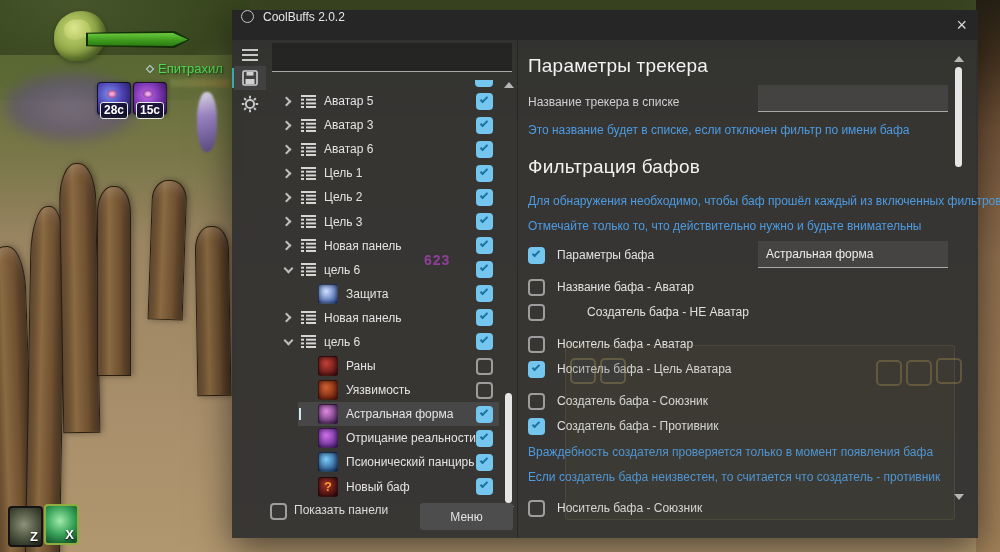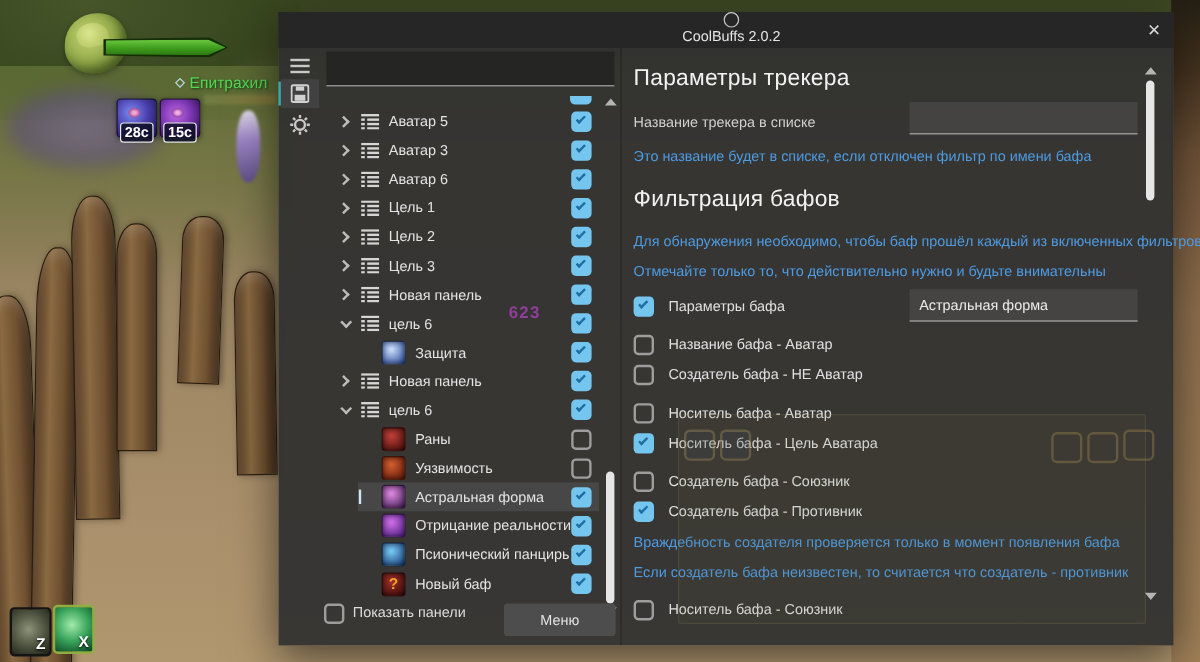--- a/index.html
+++ b/index.html
@@ -56,21 +56,21 @@
     border:1px solid #e8e8e8;border-radius:3px;color:#fff;font-weight:bold;font-size:12px;padding:0 3px;line-height:15px;white-space:nowrap;}
   .skill{position:absolute;width:35px;height:41px;border-radius:4px;}
   .skillZ{left:8px;top:506px;background:radial-gradient(circle at 45% 45%,#8d9279 0%,#565c47 45%,#21261a 95%);border:2px solid #141414;}
   .skillX{left:44px;top:504px;background:radial-gradient(circle at 45% 40%,#a2eaaa 0%,#3aa55c 48%,#0d4a25 95%);border:2px solid #8fae3f;}
   .skill .key{position:absolute;right:3px;bottom:1px;color:#fff;font-weight:bold;font-size:13px;text-shadow:0 1px 2px #000;}
 
   
   .win{position:absolute;left:232px;top:10px;width:746px;height:528px;
     background:rgba(47,47,47,.93);box-shadow:0 10px 34px rgba(0,0,0,.55);color:#e2e2e2;}
   .titlebar{position:absolute;left:0;top:0;width:100%;height:30px;background:rgba(38,38,38,.97);
-    display:flex;align-items:center;flex-direction:column;}
+    display:flex;}
   .tcircle{width:13px;height:13px;border:1.5px solid #c8c8c8;border-radius:50%;margin-left:9px;}
   .ttext{margin-left:9px;font-size:12px;color:#e6e6e6;}
   .tclose{position:absolute;right:11px;top:2px;font-size:18px;color:#d8d8d8;cursor:pointer;line-height:26px;}
   .vdiv{position:absolute;left:285px;top:30px;width:1px;height:498px;background:rgba(0,0,0,.25);}
 
   
   .sbtn{position:absolute;left:0;width:36px;display:flex;align-items:center;justify-content:center;}
   .hamb{top:36px;height:18px;flex-direction:column;gap:3px;}
   .hamb i{display:block;width:16px;height:2px;background:#c8c8c8;}
   .saveb{top:56px;height:24px;left:2px;width:32px;background:#414141;}
@@ -536,21 +536,21 @@
           </span>
         <span class="flabel">Параметры бафа</span>
       </div>
       <input class="fld rinput" style="top: 231px;" value="Астральная форма">
 
       <div id="filter-rows">
           <div class="frow" style="top: 268px;">
     <span class="cb unchecked"></span>
     <span class="flabel">Название бафа - Аватар</span>
   </div>
-          <div class="frow" style="top: 293px;">
+          <div class="frow" style="top: 293px; gap: 30px;">
     <span class="cb unchecked"></span>
     <span class="flabel">Создатель бафа - НЕ Аватар</span>
   </div>
           <div class="frow" style="top: 325px;">
     <span class="cb unchecked"></span>
     <span class="flabel">Носитель бафа - Аватар</span>
   </div>
           <div class="frow" style="top: 350px;">
     <span class="cb checked">
               <span class="tick"></span>

